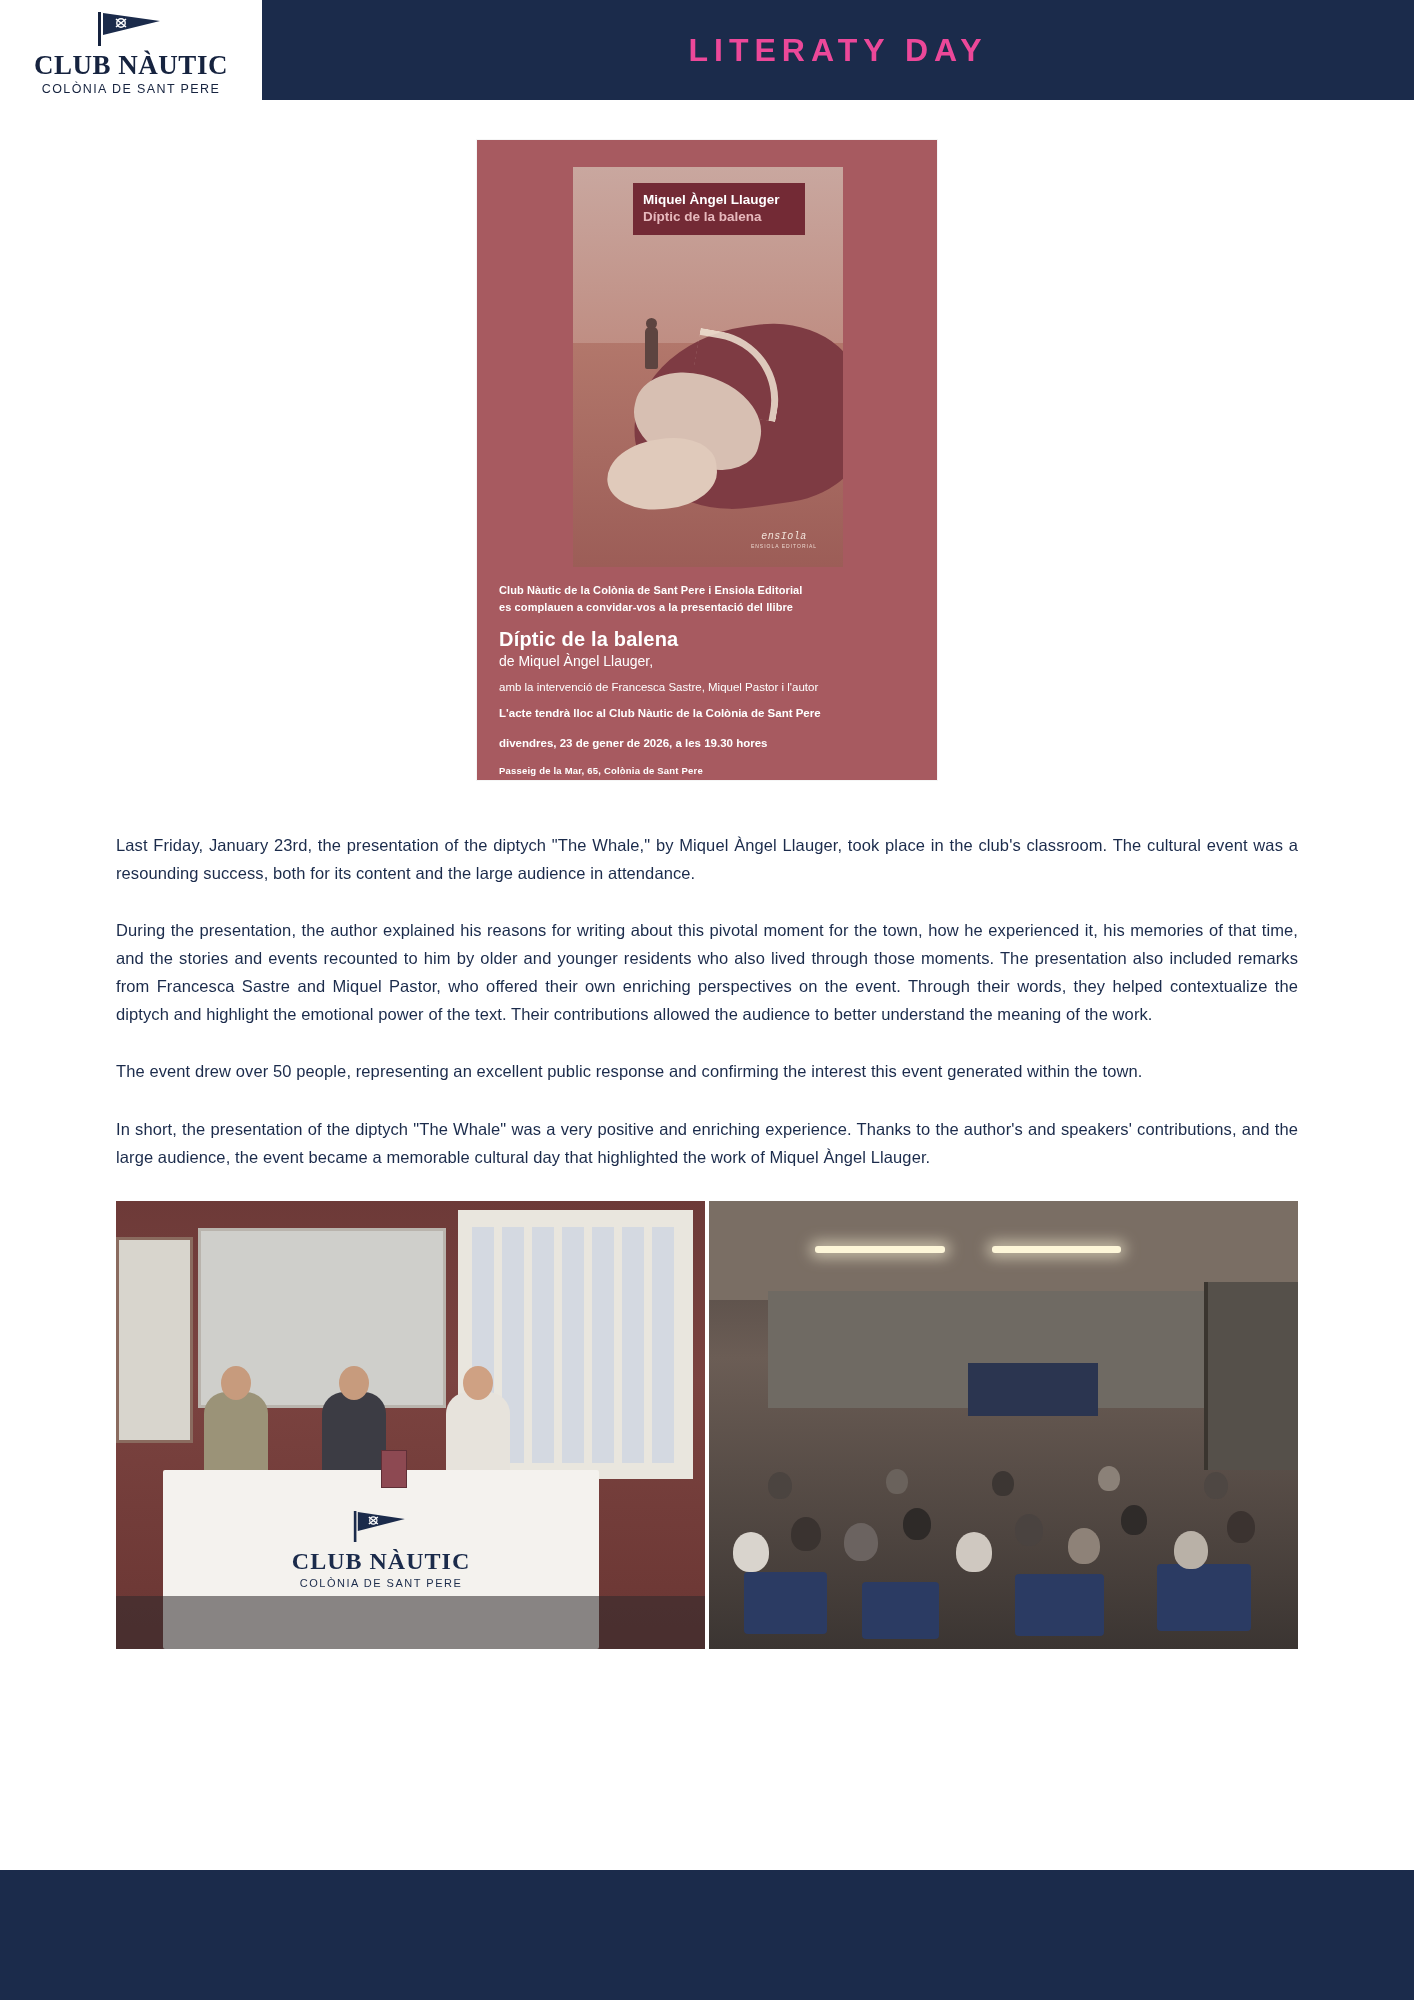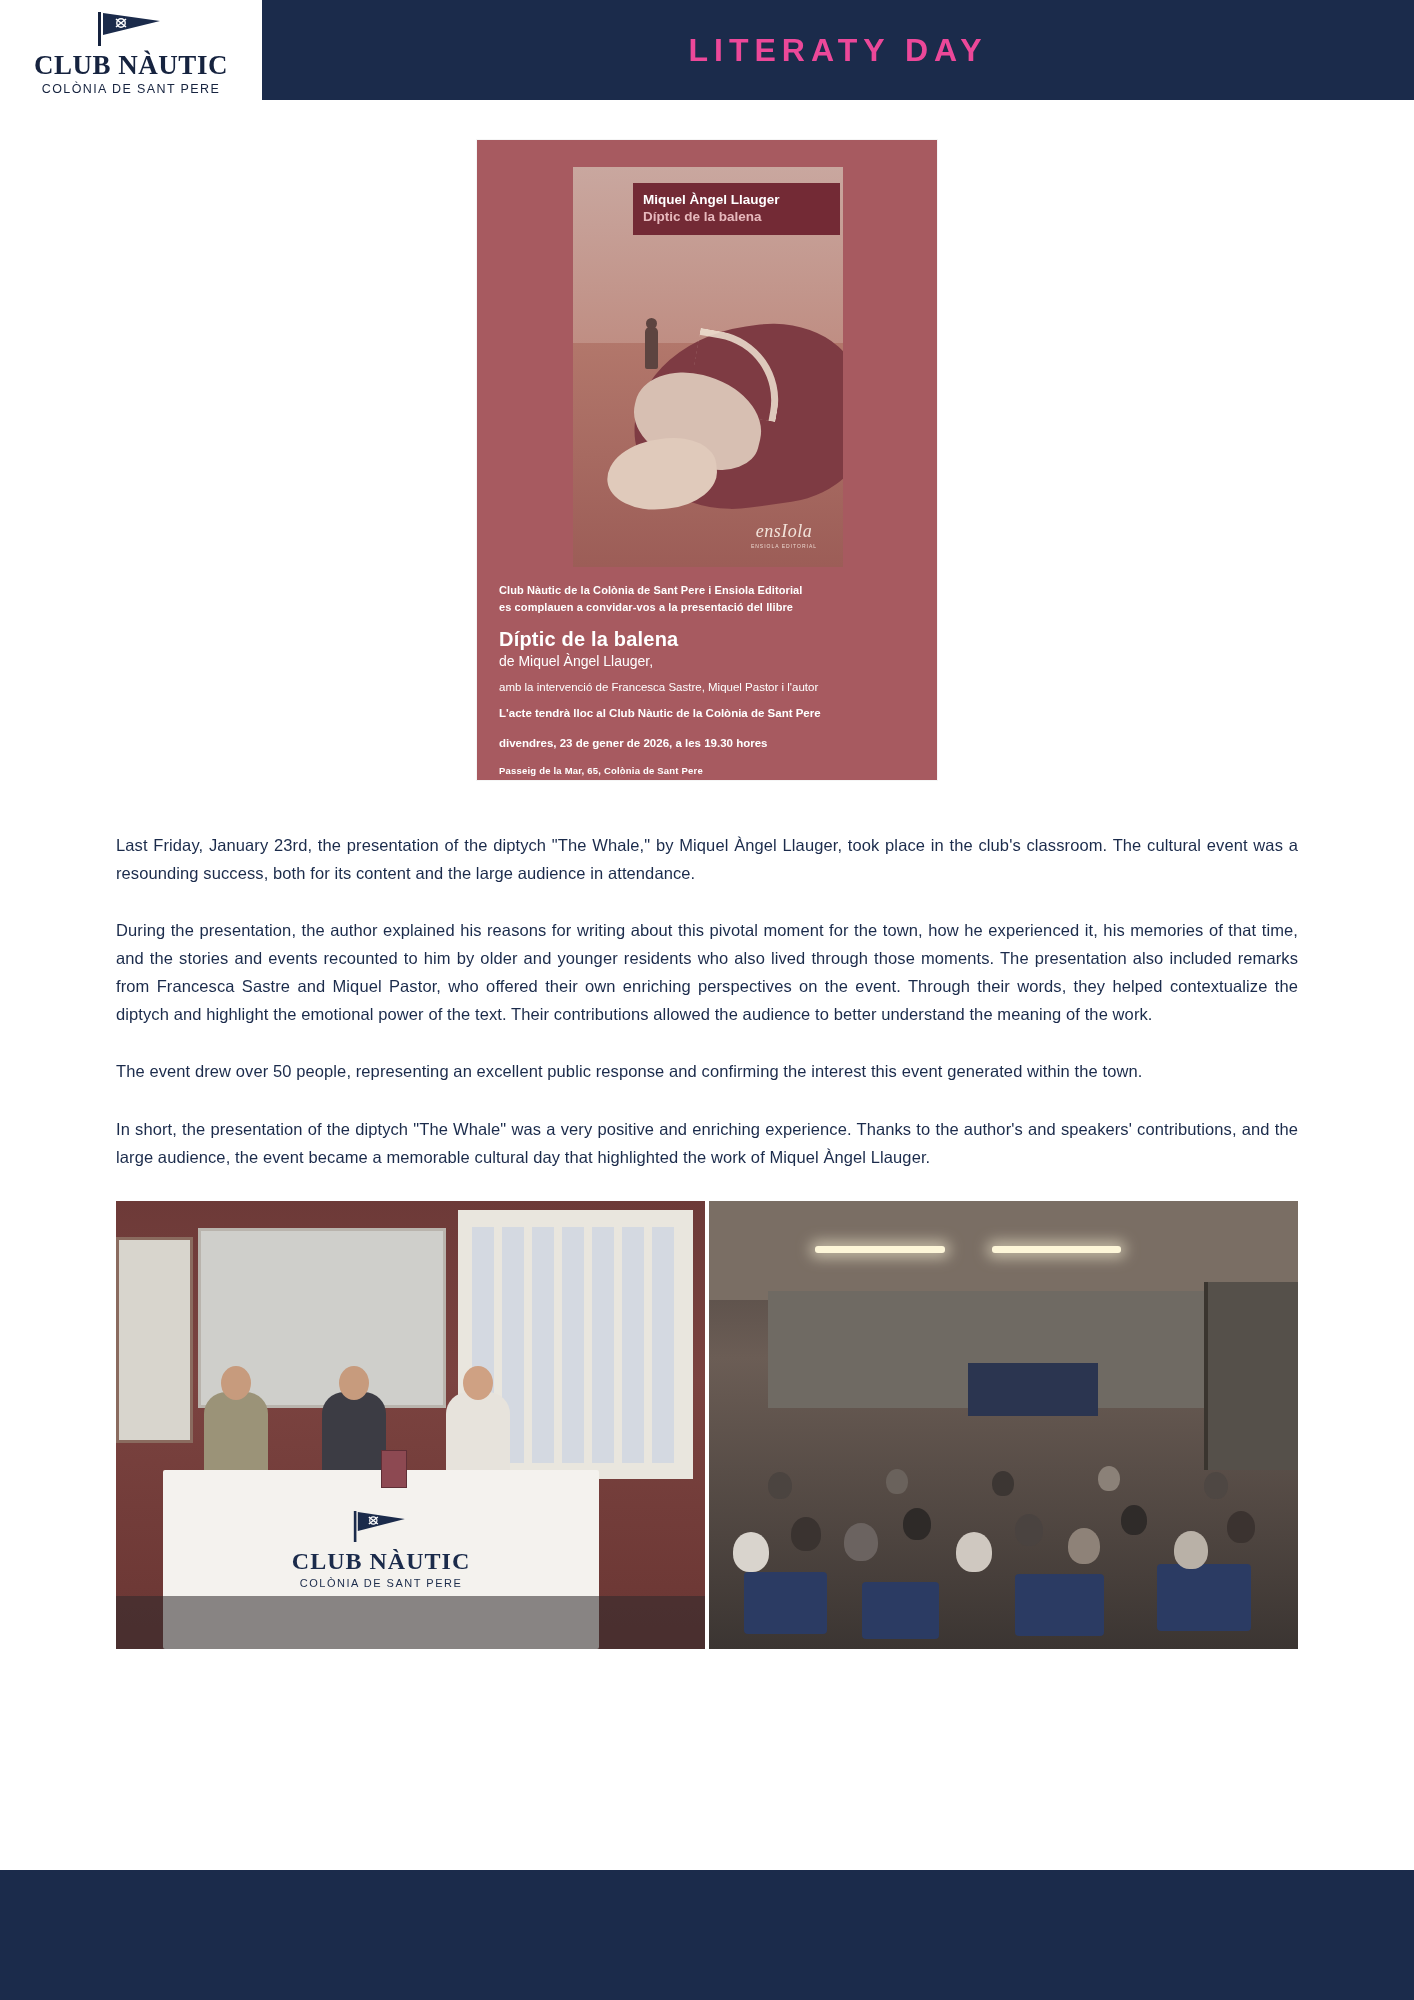--- a/index.html
+++ b/index.html
@@ -141,21 +141,21 @@
     border-radius: 5px 5px 2px 2px;
   }
   .whale-person:after {
     content:"";
     position:absolute; left:1px; top:-9px;
     width:11px;height:11px;border-radius:50%;background:#5d4440;
   }
   .cover-title-box {
     position: absolute;
     left: 60px; top: 16px;
-    width: 207px;
+    width: 172px;
     background: #732a35;
     padding: 9px 20px 10px 10px;
     color: #ffffff;
   }
   .cover-author {
     font-size: 13.5px;
     font-weight: bold;
     line-height: 1.2;
   }
   .cover-booktitle {
@@ -165,23 +165,23 @@
     line-height: 1.2;
     margin-top: 1px;
   }
   .cover-imprint {
     position: absolute;
     right: 26px; bottom: 18px;
     text-align: center;
     color: #f2e3da;
   }
   .cover-imprint .en {
-    font-family: Liberation Serif, serif;
+    font-family: Liberation Mono, monospace;
     font-style: italic;
-    font-size: 18px;
+    font-size: 10px;
     letter-spacing: .5px;
   }
   .cover-imprint .sm {
     font-size: 5px;
     letter-spacing: 1px;
     margin-top: 1px;
     opacity: .9;
   }
 
   .poster-text {

